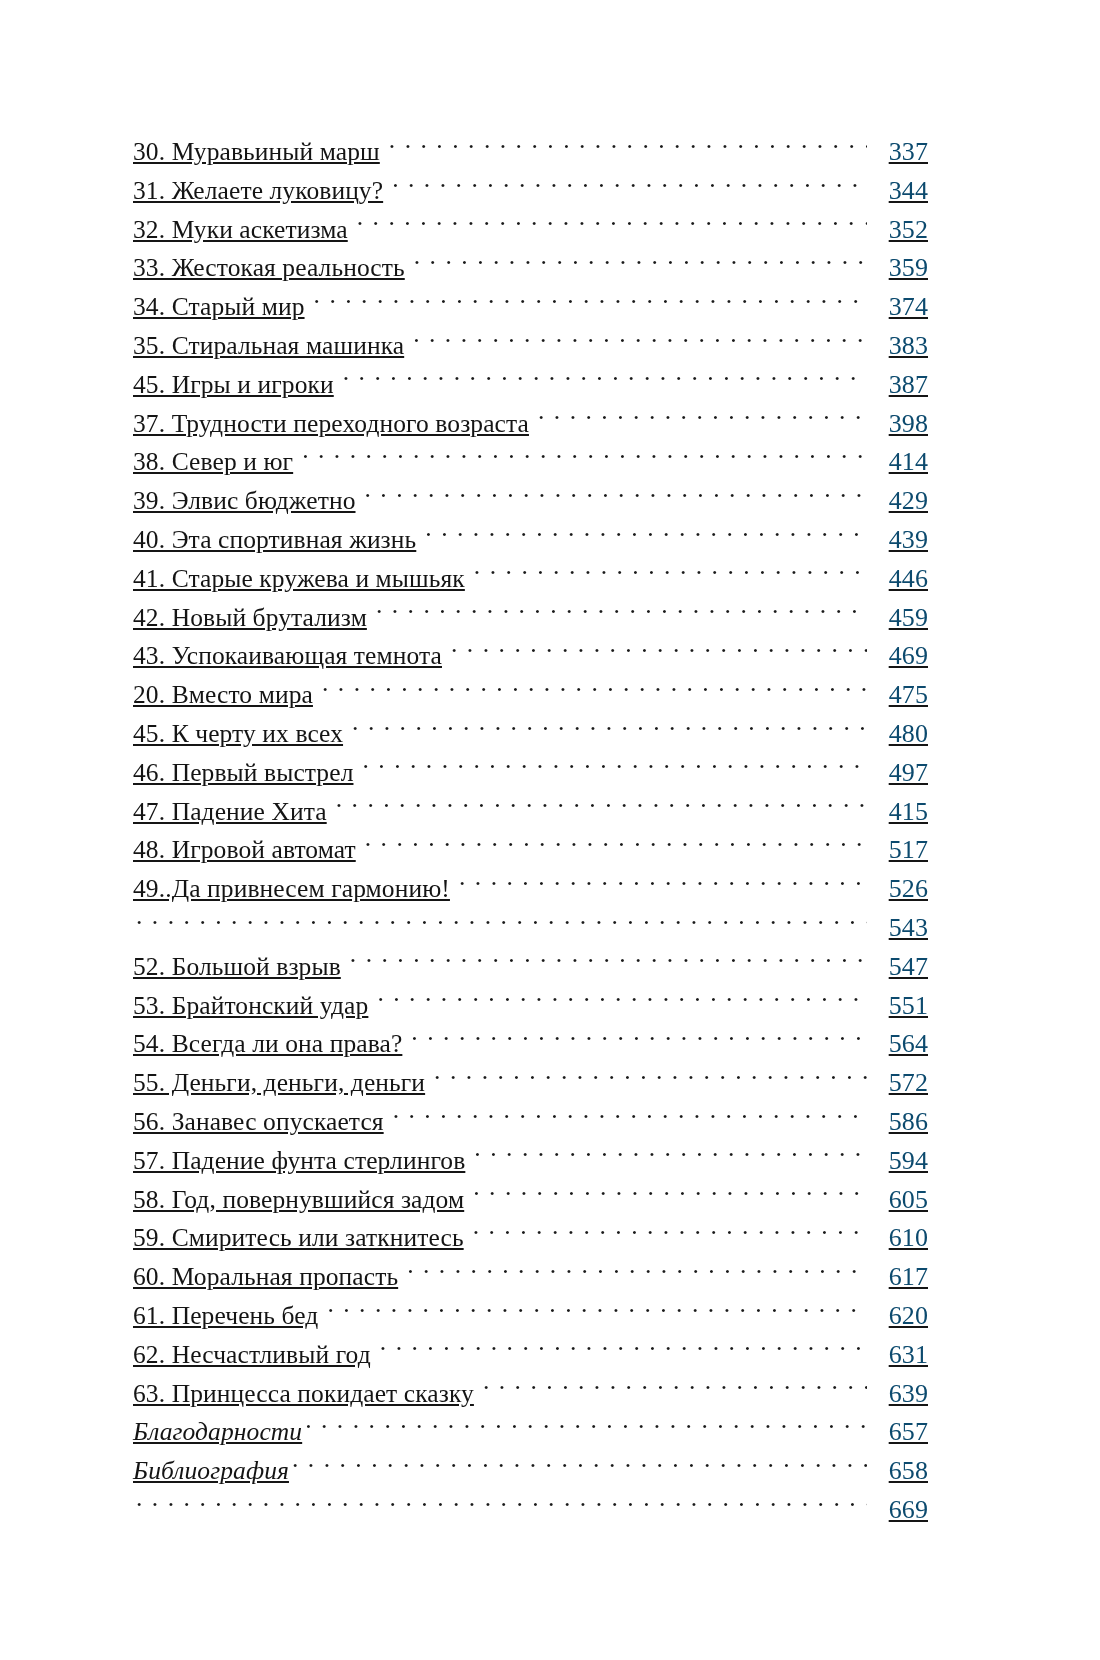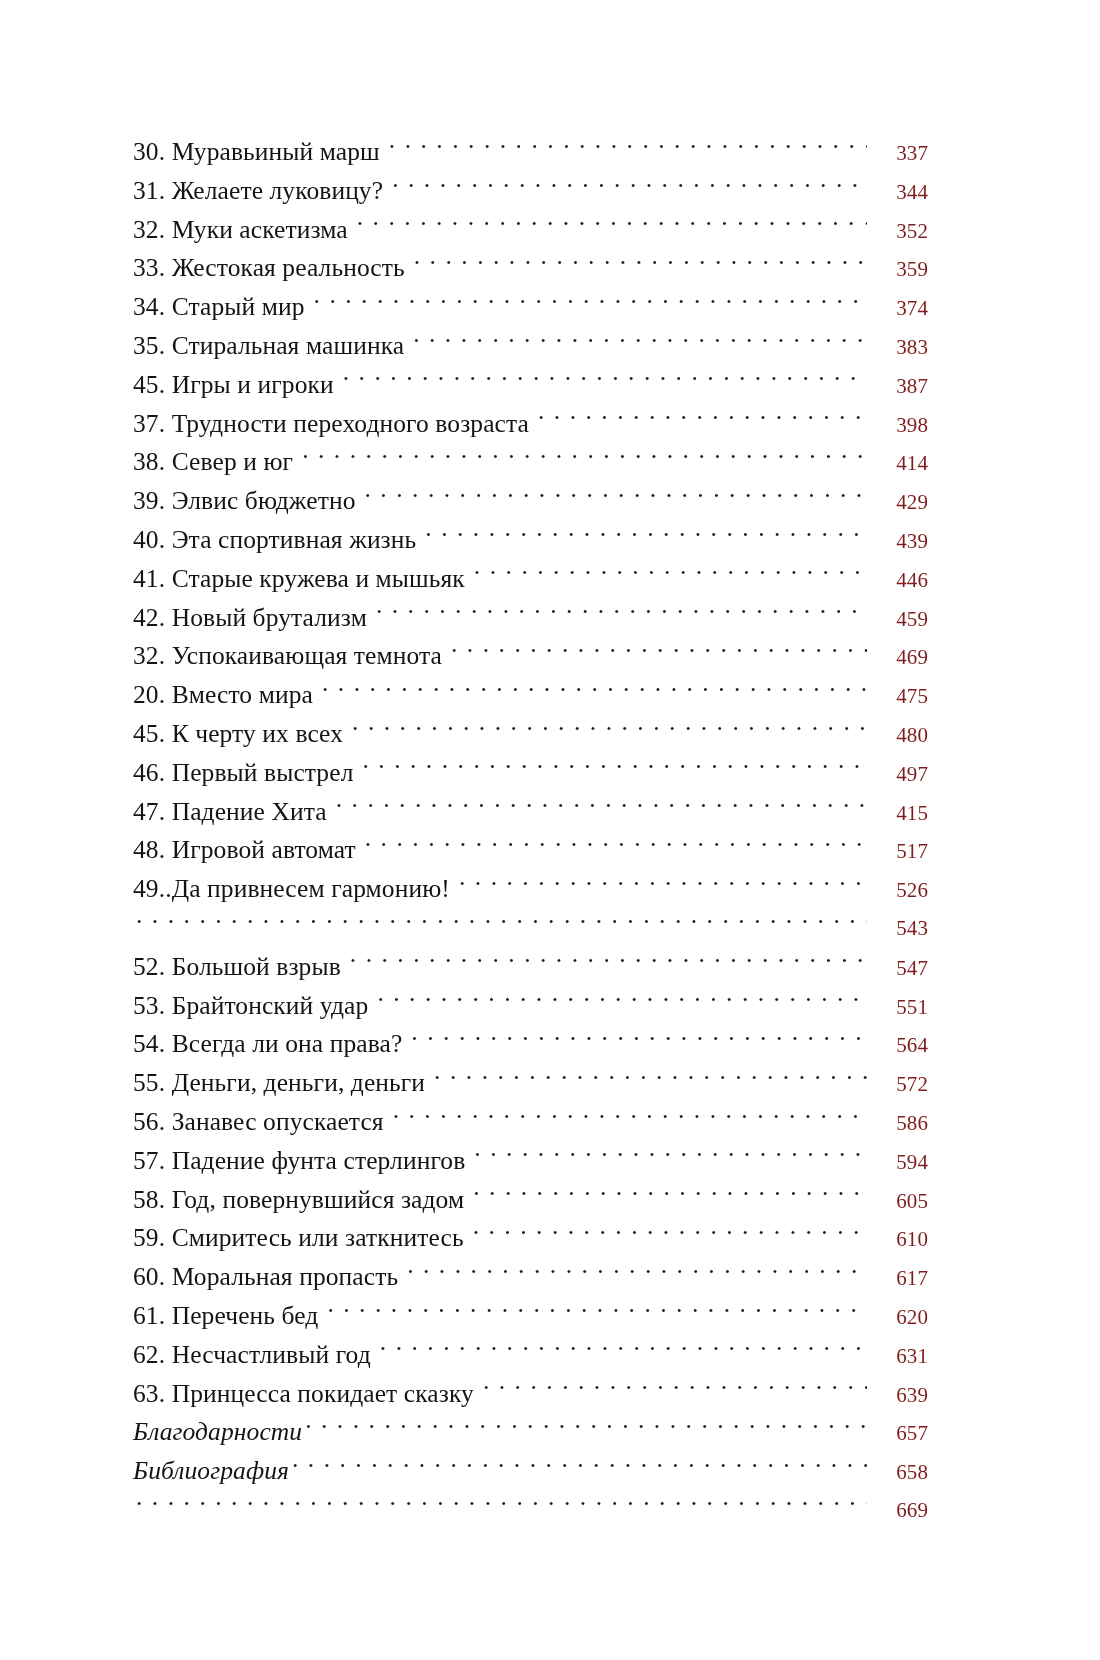--- a/index.html
+++ b/index.html
@@ -29,20 +29,21 @@
   }
   .toc-entry {
     display: flex;
     align-items: baseline;
     width: 100%;
     height: 38.8px;
     font-size: 25.5px;
     line-height: 38.8px;
     letter-spacing: 0.1px;
     white-space: nowrap;
+    text-decoration: underline;
   }
   .entry-title {
     flex: 0 0 auto;
     padding-right: 6px;
     color: #141414;
   }
   .entry-title.italic {
     font-style: italic;
     padding-right: 0px;
   }
@@ -60,22 +61,22 @@
     bottom: 0.02em;
     display: block;
     white-space: nowrap;
     font-size: 25.5px;
     letter-spacing: 1.55px;
     color: #1a1a1a;
   }
   .entry-page {
     flex: 0 0 58px;
     text-align: right;
-    font-size: 21px;
-    color: #7f1d1d;
+    font-size: 26px;
+    color: #0c4a6e;
   }
 </style>
 </head>
 <body>
 
 <div class="page">
   <div class="toc" id="toc-list">
       <div class="toc-entry">
         <span class="entry-title">30. Муравьиный марш</span>
         <span class="leader"></span>
@@ -135,21 +136,21 @@
         <span class="entry-title">41. Старые кружева и мышьяк</span>
         <span class="leader"></span>
         <span class="entry-page">446</span>
       </div>
       <div class="toc-entry">
         <span class="entry-title">42. Новый брутализм</span>
         <span class="leader"></span>
         <span class="entry-page">459</span>
       </div>
       <div class="toc-entry">
-        <span class="entry-title">32. Успокаивающая темнота</span>
+        <span class="entry-title">43. Успокаивающая темнота</span>
         <span class="leader"></span>
         <span class="entry-page">469</span>
       </div>
       <div class="toc-entry">
         <span class="entry-title">20. Вместо мира</span>
         <span class="leader"></span>
         <span class="entry-page">475</span>
       </div>
       <div class="toc-entry">
         <span class="entry-title">45. К черту их всех</span>

